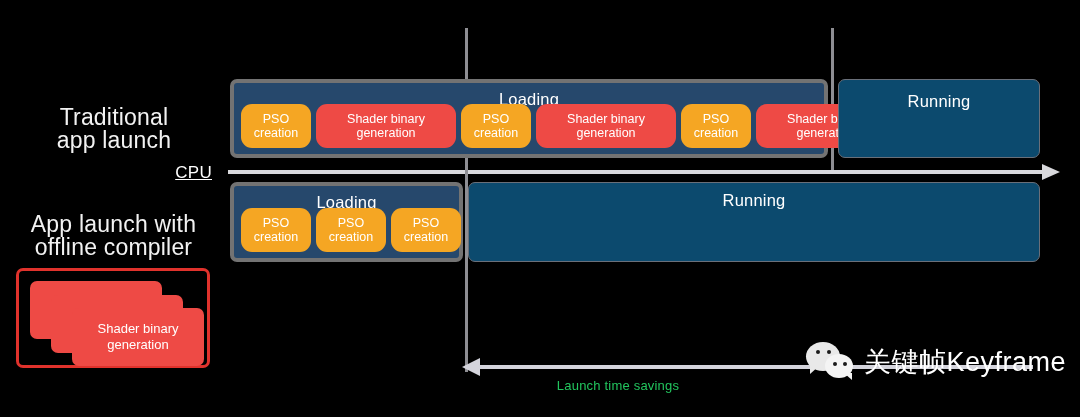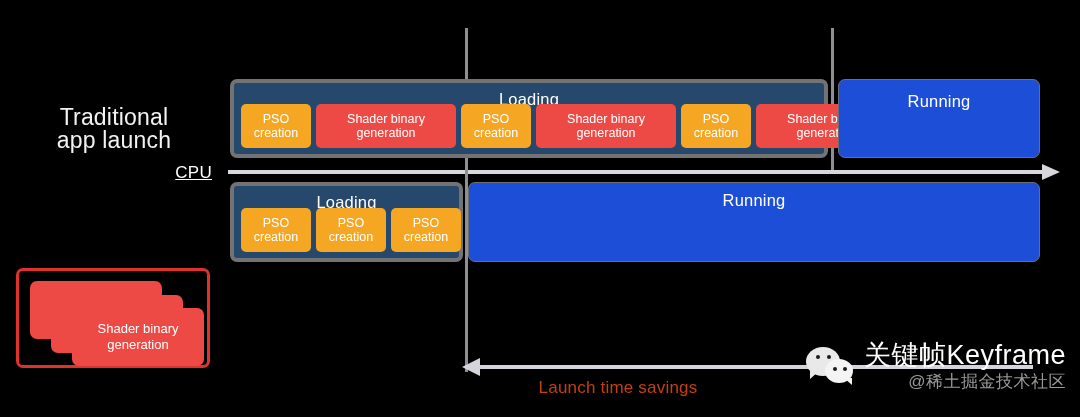--- a/index.html
+++ b/index.html
@@ -80,21 +80,21 @@
     text-align: center;
     color: #ffffff;
     font-size: 16.5px;
     letter-spacing: .2px;
   }
   .loading {
     background: #26486c;
     border: 4px solid #737373;
   }
   .running {
-    background: #1d4ed8;
+    background: #0c4a6e;
     border: 1px solid #6a6f79;
     padding-left: 14px;
   }
 
   
   #bar-loading-top { left: 230px; top: 79px;  width: 598px; height: 79px; }
   #bar-loading-top .bar-title { top: 7px; }
   #bar-running-top { left: 838px; top: 79px;  width: 202px; height: 79px; }
   #bar-running-top .bar-title { top: 12px; }
 
@@ -108,21 +108,21 @@
   .blocks {
     position: absolute;
     left: 7px;
     bottom: 6px;
     height: 44px;
     display: flex;
     align-items: stretch;
     gap: 5px;
   }
   .block {
-    border-radius: 5px;
+    border-radius: 11px;
     color: #ffffff;
     font-size: 12.5px;
     line-height: 14.5px;
     display: flex;
     flex-direction: column;
     align-items: center;
     justify-content: center;
     text-align: center;
     white-space: pre-line;
     padding: 0 4px;
@@ -182,22 +182,22 @@
     width: 0; height: 0;
     border-top: 9px solid transparent;
     border-bottom: 9px solid transparent;
     border-right: 18px solid #d4d4dc;
   }
   #savings-label {
     position: absolute;
     left: 478px; top: 378px;
     width: 280px;
     text-align: center;
-    color: #c2410c;
-    font-size: 17px;
+    color: #22c55e;
+    font-size: 13px;
     letter-spacing: .2px;
   }
 
   
   #watermark {
     position: absolute;
     left: 806px; top: 340px;
     display: flex;
     align-items: center;
     gap: 8px;
@@ -243,20 +243,22 @@
   }
 </style>
 </head>
 <body>
 
 <div id="stage">
 
   <div class="row-label" id="label-traditional">Traditional
 app launch</div>
 
+  <div class="row-label" id="label-offline">App launch with
+offline compiler</div>
 
   <div id="cpu-label">CPU</div>
   <div id="cpu-axis"></div>
   <div id="cpu-axis-head"></div>
 
   <div class="vline" id="vline-left"></div>
   <div class="vline" id="vline-right"></div>
 
   <div class="bar loading" id="bar-loading-top">
     <div class="bar-title">Loading</div>
@@ -322,17 +324,16 @@
       <div class="wc-tail-big"></div>
       <div class="wc-eye b1"></div>
       <div class="wc-eye b2"></div>
       <div class="wc-bubble wc-small"></div>
       <div class="wc-tail-small"></div>
       <div class="wc-eye s1"></div>
       <div class="wc-eye s2"></div>
     </div>
     <div id="wm-text">
       <div id="wm-name">关键帧Keyframe</div>
-      <div id="wm-sub">@稀土掘金技术社区</div>
     </div>
   </div>
 
 </div>
 
 </body></html>

